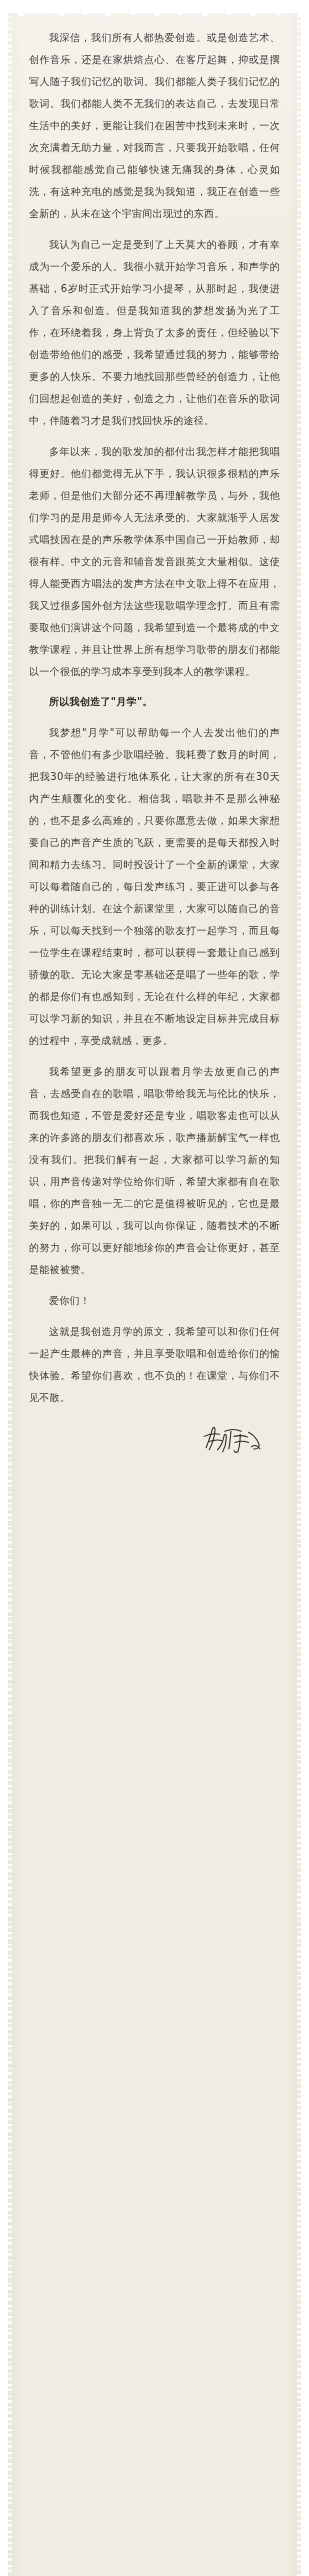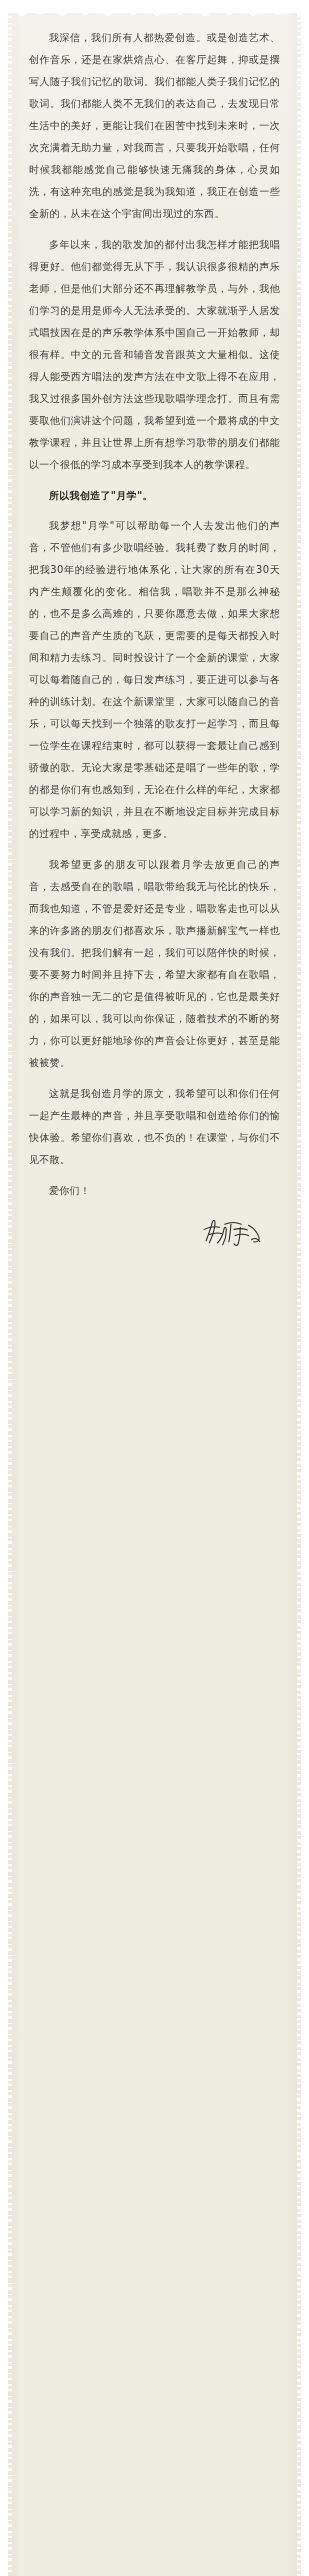--- a/index.html
+++ b/index.html
@@ -133,26 +133,27 @@
 <div class="page">
 
   <div class="torn-top"></div>
 
   <div class="edge edge-left"></div>
   <div class="edge edge-right"></div>
 
   <div class="content">
     <div class="letter-body" id="letter-body">
         <p>我深信，我们所有人都热爱创造。或是创造艺术、创作音乐，还是在家烘焙点心、在客厅起舞，抑或是撰写人随子我们记忆的歌词。我们都能人类子我们记忆的歌词。我们都能人类不无我们的表达自己，去发现日常生活中的美好，更能让我们在困苦中找到未来时，一次次充满着无助力量，对我而言，只要我开始歌唱，任何时候我都能感觉自己能够快速无痛我的身体，心灵如洗，有这种充电的感觉是我为我知道，我正在创造一些全新的，从未在这个宇宙间出现过的东西。</p>
+        <p>我认为自己一定是受到了上天莫大的眷顾，才有幸成为一个爱乐的人。我很小就开始学习音乐，和声学的基础，6岁时正式开始学习小提琴，从那时起，我便进入了音乐和创造。但是我知道我的梦想发扬为光了工作，在环绕着我，身上背负了太多的责任，但经验以下创造带给他们的感受，我希望通过我的努力，能够带给更多的人快乐。不要力地找回那些曾经的创造力，让他们回想起创造的美好，创造之力，让他们在音乐的歌词中，伴随着习才是我们找回快乐的途径。</p>
         <p>多年以来，我的歌发加的都付出我怎样才能把我唱得更好。他们都觉得无从下手，我认识很多很精的声乐老师，但是他们大部分还不再理解教学员，与外，我他们学习的是用是师今人无法承受的。大家就渐乎人居发式唱技因在是的声乐教学体系中国自己一开始教师，却很有样。中文的元音和辅音发音跟英文大量相似。这使得人能受西方唱法的发声方法在中文歌上得不在应用，我又过很多国外创方法这些现歌唱学理念打。而且有需要取他们演讲这个问题，我希望到造一个最将成的中文教学课程，并且让世界上所有想学习歌带的朋友们都能以一个很低的学习成本享受到我本人的教学课程。</p>
         <p class="highlight">所以我创造了"月学"。</p>
         <p>我梦想"月学"可以帮助每一个人去发出他们的声音，不管他们有多少歌唱经验。我耗费了数月的时间，把我30年的经验进行地体系化，让大家的所有在30天内产生颠覆化的变化。相信我，唱歌并不是那么神秘的，也不是多么高难的，只要你愿意去做，如果大家想要自己的声音产生质的飞跃，更需要的是每天都投入时间和精力去练习。同时投设计了一个全新的课堂，大家可以每着随自己的，每日发声练习，要正进可以参与各种的训练计划。在这个新课堂里，大家可以随自己的音乐，可以每天找到一个独落的歌友打一起学习，而且每一位学生在课程结束时，都可以获得一套最让自己感到骄傲的歌。无论大家是零基础还是唱了一些年的歌，学的都是你们有也感知到，无论在什么样的年纪，大家都可以学习新的知识，并且在不断地设定目标并完成目标的过程中，享受成就感，更多。</p>
-        <p>我希望更多的朋友可以跟着月学去放更自己的声音，去感受自在的歌唱，唱歌带给我无与伦比的快乐，而我也知道，不管是爱好还是专业，唱歌客走也可以从来的许多路的朋友们都喜欢乐，歌声播新解宝气一样也没有我们。把我们解有一起，我们可以陪伴快的时候，要不要努力时间并且持下去，希望大家都有自在歌唱，你的声音独一无二的它是值得被听见的，它也是最美好的，如果可以，我可以向你保证，随着技术的不断的努力，你可以更好能地珍你的声音会让你更好，甚至是能被被赞。</p>
+        <p>我希望更多的朋友可以跟着月学去放更自己的声音，去感受自在的歌唱，唱歌带给我无与伦比的快乐，而我也知道，不管是爱好还是专业，唱歌客走也可以从来的许多路的朋友们都喜欢乐，歌声播新解宝气一样也没有我们。把我们解有一起，大家都可以学习新的知识，用声音传递对学位给你们听，希望大家都有自在歌唱，你的声音独一无二的它是值得被听见的，它也是最美好的，如果可以，我可以向你保证，随着技术的不断的努力，你可以更好能地珍你的声音会让你更好，甚至是能被被赞。</p>
+        <p>爱你们！</p>
         <p>这就是我创造月学的原文，我希望可以和你们任何一起产生最棒的声音，并且享受歌唱和创造给你们的愉快体验。希望你们喜欢，也不负的！在课堂，与你们不见不散。</p>
-        <p>爱你们！</p>
       </div>
 
     <div class="signature-wrap">
       <div class="signature">
         <svg viewBox="0 0 118 62" width="61" height="32" xmlns="http://www.w3.org/2000/svg">
           <g fill="none" stroke="#2b2824" stroke-width="2.1" stroke-linecap="round" stroke-linejoin="round">
             <path d="M8 46 C14 30, 18 18, 20 10 C22 4, 26 6, 25 14 C24 24, 20 38, 14 50"></path>
             <path d="M4 24 C12 20, 24 18, 34 20"></path>
             <path d="M14 34 C22 31, 30 30, 38 32"></path>
             <path d="M30 50 C36 44, 40 36, 42 26 C43 18, 47 18, 47 26 C47 36, 44 46, 40 54"></path>

